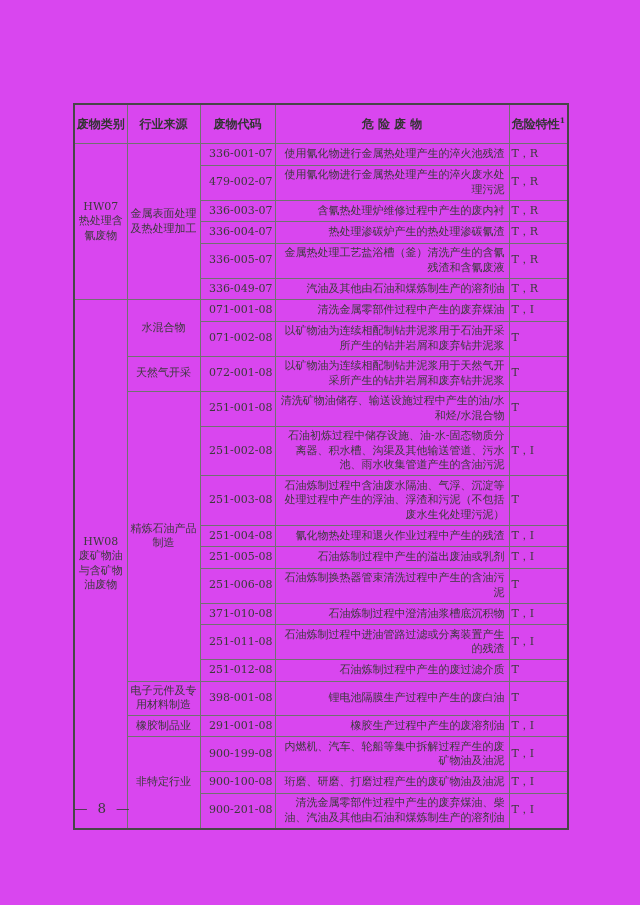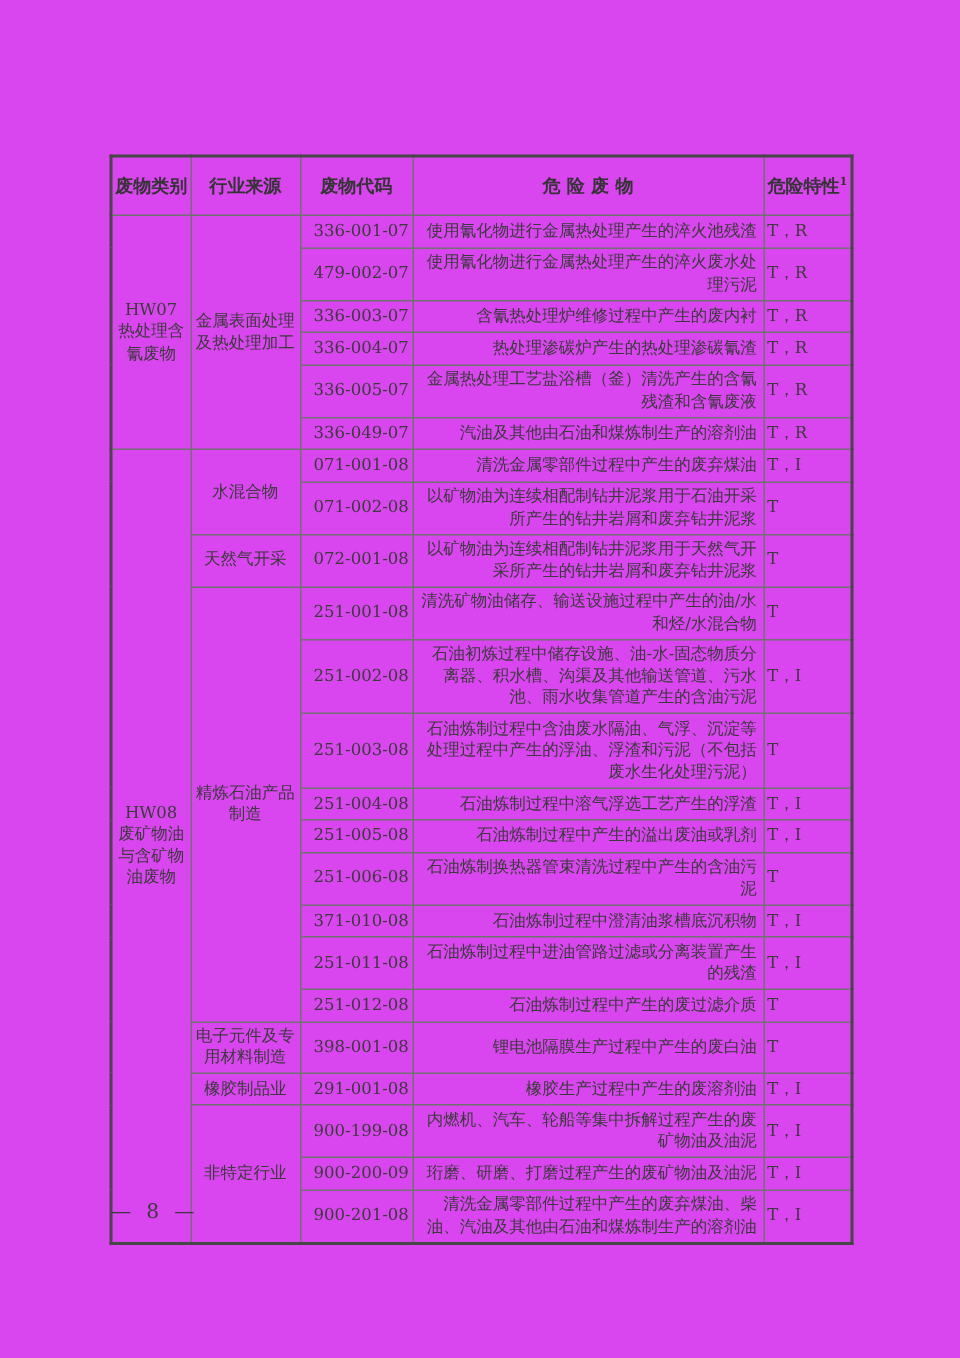--- a/index.html
+++ b/index.html
@@ -163,21 +163,21 @@
         <td class="cell-desc">石油初炼过程中储存设施、油-水-固态物质分离器、积水槽、沟渠及其他输送管道、污水池、雨水收集管道产生的含油污泥</td>
         <td class="cell-traits">T，I</td>
       </tr>
       <tr>
         <td class="cell-code">251-003-08</td>
         <td class="cell-desc">石油炼制过程中含油废水隔油、气浮、沉淀等处理过程中产生的浮油、浮渣和污泥（不包括废水生化处理污泥）</td>
         <td class="cell-traits">T</td>
       </tr>
       <tr>
         <td class="cell-code">251-004-08</td>
-        <td class="cell-desc">石油炼制过程中溶气浮选工艺产生的浮渣</td>
+        <td class="cell-desc">氰化物热处理和退火作业过程中产生的残渣</td>
         <td class="cell-traits">T，I</td>
       </tr>
       <tr>
         <td class="cell-code">251-005-08</td>
         <td class="cell-desc">石油炼制过程中产生的溢出废油或乳剂</td>
         <td class="cell-traits">T，I</td>
       </tr>
       <tr>
         <td class="cell-code">251-006-08</td>
         <td class="cell-desc">石油炼制换热器管束清洗过程中产生的含油污泥</td>
@@ -211,21 +211,21 @@
         <td class="cell-desc">橡胶生产过程中产生的废溶剂油</td>
         <td class="cell-traits">T，I</td>
       </tr>
       <tr>
         <td class="cell-industry" rowspan="3">非特定行业</td>
         <td class="cell-code">900-199-08</td>
         <td class="cell-desc">内燃机、汽车、轮船等集中拆解过程产生的废矿物油及油泥</td>
         <td class="cell-traits">T，I</td>
       </tr>
       <tr>
-        <td class="cell-code">900-200-09</td>
+        <td class="cell-code">900-100-08</td>
         <td class="cell-desc">珩磨、研磨、打磨过程产生的废矿物油及油泥</td>
         <td class="cell-traits">T，I</td>
       </tr>
       <tr>
         <td class="cell-code">900-201-08</td>
         <td class="cell-desc">清洗金属零部件过程中产生的废弃煤油、柴油、汽油及其他由石油和煤炼制生产的溶剂油</td>
         <td class="cell-traits">T，I</td>
       </tr>
     </tbody>
       </table>

